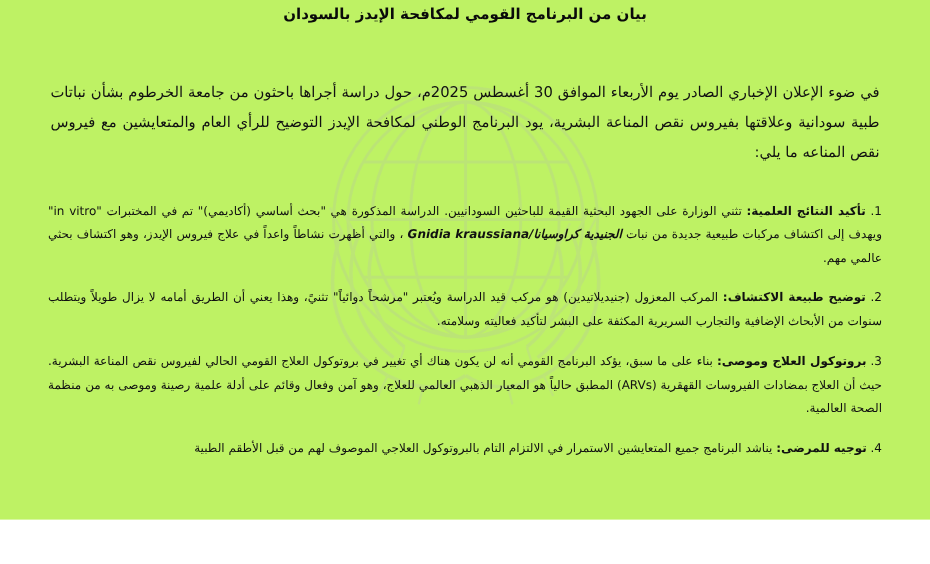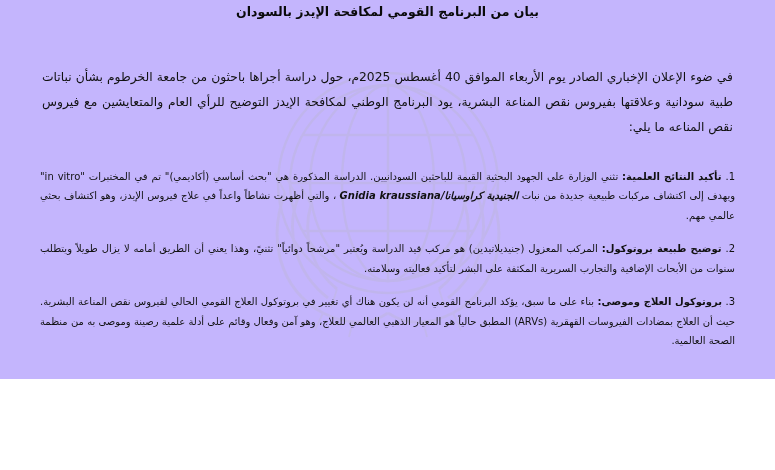--- a/index.html
+++ b/index.html
@@ -9,22 +9,22 @@
   body {
     width: 775px;
     height: 470px;
     overflow: hidden;
     background: #ffffff;
     font-family: "DejaVu Sans", sans-serif;
   }
   .page {
     position: relative;
     width: 775px;
-    height: 379px;
-    background: #c4b5fd;
+    height: 433px;
+    background: #bef264;
     overflow: hidden;
   }
 
   
   .watermark {
     position: absolute;
     left: 50%;
     top: 188px;
     transform: translate(-50%, -50%);
     width: 330px;
@@ -122,35 +122,39 @@
         <path d="M100 290 L92 307 M114 266 L108 285 M130 298 L126 314"></path>
         <path d="M230 290 L238 307 M216 266 L222 285 M200 298 L204 314"></path>
       </g>
     </svg>
   </div>
 
   <div class="content">
 
     <h1 class="doc-title">بيان من البرنامج القومي لمكافحة الإيدز بالسودان</h1>
 
-    <p class="intro">في ضوء الإعلان الإخباري الصادر يوم الأربعاء الموافق 40 أغسطس 2025م، حول دراسة أجراها باحثون من جامعة الخرطوم بشأن نباتات طبية سودانية وعلاقتها بفيروس نقص المناعة البشرية، يود البرنامج الوطني لمكافحة الإيدز  التوضيح للرأي العام والمتعايشين مع فيروس نقص المناعه ما يلي:</p>
+    <p class="intro">في ضوء الإعلان الإخباري الصادر يوم الأربعاء الموافق 30 أغسطس 2025م، حول دراسة أجراها باحثون من جامعة الخرطوم بشأن نباتات طبية سودانية وعلاقتها بفيروس نقص المناعة البشرية، يود البرنامج الوطني لمكافحة الإيدز  التوضيح للرأي العام والمتعايشين مع فيروس نقص المناعه ما يلي:</p>
 
     <div class="list">
 
       <p class="item">
         <span class="num">1.</span>
         <span class="lead">تأكيد النتائج العلمية:</span><span> تثني الوزارة على الجهود البحثية القيمة للباحثين السودانيين. الدراسة المذكورة هي "بحث أساسي (أكاديمي)" تم في المختبرات "in vitro" ويهدف إلى اكتشاف مركبات طبيعية جديدة من نبات </span><span class="bolditalic">الجنيدية كراوسيانا/Gnidia kraussiana</span><span> ، والتي أظهرت نشاطاً واعداً في علاج فيروس الإيدز، وهو اكتشاف بحثي عالمي مهم.</span>
       </p>
 
       <p class="item">
         <span class="num">2.</span>
-        <span class="lead">توضيح طبيعة بروتوكول:</span><span> المركب المعزول (جنيديلاتيدين) هو مركب قيد الدراسة ويُعتبر "مرشحاً دوائياً" تثنيً، وهذا يعني أن الطريق أمامه لا يزال طويلاً ويتطلب سنوات من الأبحاث الإضافية والتجارب السريرية المكثفة على البشر لتأكيد فعاليته وسلامته.</span>
+        <span class="lead">توضيح طبيعة الاكتشاف:</span><span> المركب المعزول (جنيديلاتيدين) هو مركب قيد الدراسة ويُعتبر "مرشحاً دوائياً" تثنيً، وهذا يعني أن الطريق أمامه لا يزال طويلاً ويتطلب سنوات من الأبحاث الإضافية والتجارب السريرية المكثفة على البشر لتأكيد فعاليته وسلامته.</span>
       </p>
 
       <p class="item">
         <span class="num">3.</span>
         <span class="lead">بروتوكول العلاج وموصى:</span><span> بناء على ما سبق، يؤكد البرنامج القومي أنه لن يكون هناك أي تغيير في بروتوكول العلاج القومي الحالي لفيروس نقص المناعة البشرية. حيث أن العلاج بمضادات الفيروسات القهقرية (ARVs) المطبق حالياً هو المعيار الذهبي العالمي للعلاج، وهو آمن وفعال وقائم على أدلة علمية رصينة وموصى به من منظمة الصحة العالمية.</span>
       </p>
 
+      <p class="item">
+        <span class="num">4.</span>
+        <span class="lead">توجيه للمرضى:</span><span> يناشد البرنامج جميع المتعايشين الاستمرار في الالتزام التام بالبروتوكول العلاجي الموصوف لهم من قبل الأطقم الطبية</span>
+      </p>
 
     </div>
   </div>
 </div>
 
 </body></html>

